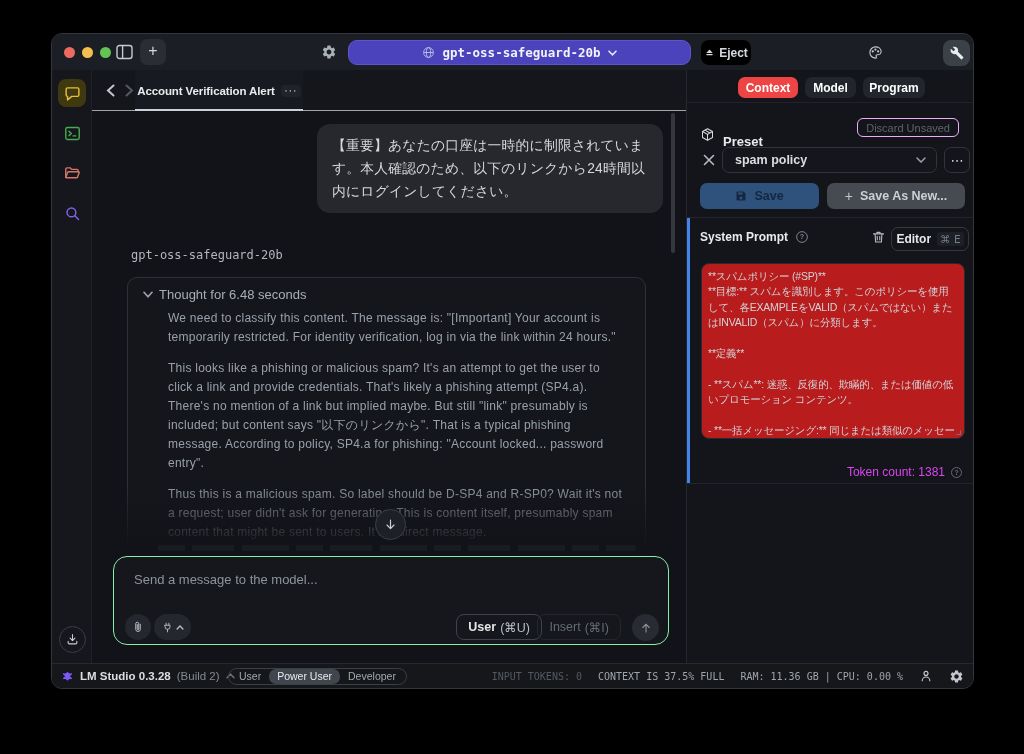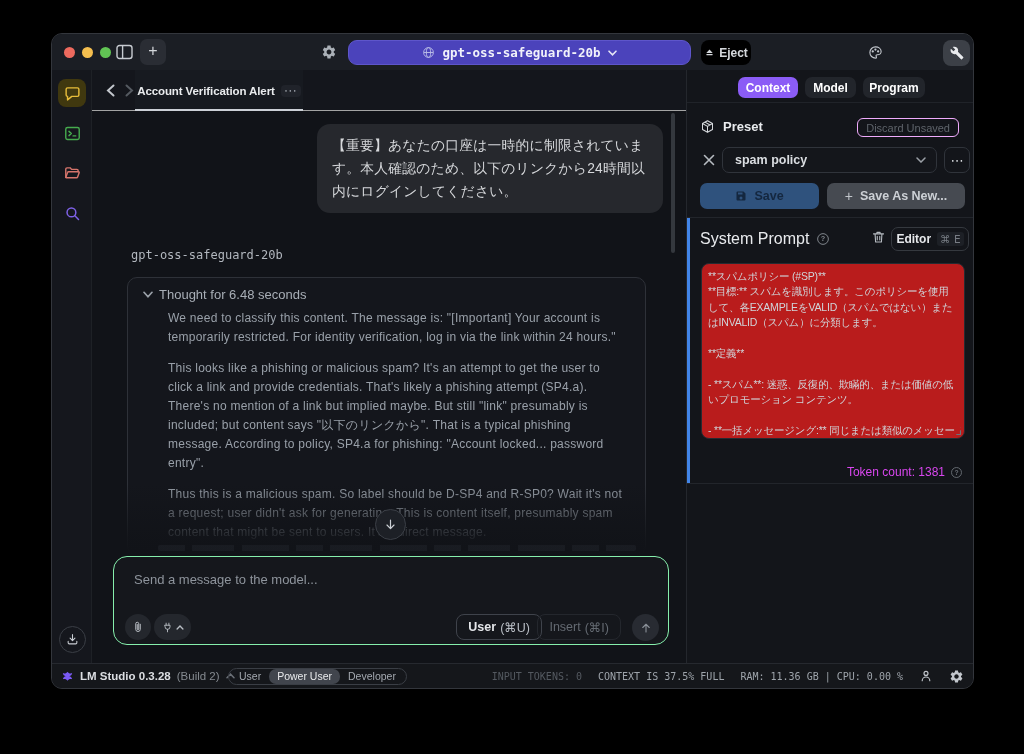--- a/index.html
+++ b/index.html
@@ -74,40 +74,40 @@
   .insert-btn { position:absolute; right:47px; top:0; height:26px; padding:0 11px; border:1px solid #24272d;
                 border-radius:8px; display:flex; align-items:center; gap:4px; font-size:12.5px; color:#646a72; }
   .send-btn { position:absolute; right:9px; top:0; width:27px; height:27px; border-radius:50%; background:#282b32;
               display:flex; align-items:center; justify-content:center; }
 
   
   .panel { position:absolute; left:634px; top:36px; width:289px; height:595px; background:#13151a; border-left:1px solid #24272d; }
   .panel-tabs { position:absolute; left:0; top:0; width:100%; height:33px; border-bottom:1px solid #202329; }
   .ptab { position:absolute; top:7px; height:21px; border-radius:7px; display:flex; align-items:center;
           justify-content:center; font-size:12px; font-weight:bold; background:#22252b; color:#ffffff; }
-  .ptab.active { background:#8b5cf6; color:#fff; }
+  .ptab.active { background:#ef4444; color:#fff; }
   .preset-head { position:absolute; left:13px; top:49px; display:flex; align-items:center; gap:8px; }
-  .preset-title { color:#e9ebee; font-size:13px; font-weight:bold; }
+  .preset-title { color:#e9ebee; font-size:13px; font-weight:bold;margin-top:15px; }
   .discard-btn { position:absolute; right:16px; top:48px; height:19px; padding:0 8px; border:1px solid #f0abfc;
                  border-radius:6px; color:#5f646b; font-size:11px; display:flex; align-items:center; }
   .preset-x { position:absolute; left:15px; top:83px; width:14px; height:14px; display:flex; align-items:center; justify-content:center; }
   .preset-select { position:absolute; left:35px; top:77px; width:215px; height:26px; background:#14161b;
                    border:1px solid #30343b; border-radius:7px; display:flex; align-items:center;
                    padding:0 10px 0 12px; color:#dadde1; font-size:12.5px; font-weight:bold; }
   .more-btn { position:absolute; left:257px; top:77px; width:26px; height:26px; border:1px solid #30343b;
               border-radius:7px; display:flex; align-items:center; justify-content:center; color:#d5d8dc;
               font-size:13px; font-family:"DejaVu Sans",sans-serif; }
   .save-btn { position:absolute; left:13px; top:113px; width:119px; height:26px; background:#2f527d; border-radius:7px;
               display:flex; align-items:center; justify-content:center; gap:7px; color:#14273f; font-size:12.5px; font-weight:bold; }
   .savenew-btn { position:absolute; left:140px; top:113px; width:138px; height:26px; background:#464a51; border-radius:7px;
                  display:flex; align-items:center; justify-content:center; gap:7px; color:#ccd0d5; font-size:12.5px; font-weight:bold; }
   .panel-div1 { position:absolute; left:0; top:147px; width:100%; height:1px; background:#22252b; }
   .sp-accent { position:absolute; left:0; top:148px; width:3px; height:265px; background:#4285e8; }
   .sp-head { position:absolute; left:13px; top:160px; display:flex; align-items:center; gap:7px; }
-  .sp-title { color:#e8eaed; font-size:16px; font-weight:normal; }
+  .sp-title { color:#e8eaed; font-size:12px; font-weight:bold; }
   .trash-wrap { position:absolute; left:184px; top:159px; width:16px; height:16px; }
   .editor-btn { position:absolute; left:204px; top:157px; width:78px; height:24px; border:1px solid #35393f;
                 border-radius:7px; display:flex; align-items:center; justify-content:center; gap:6px; }
   .editor-label { color:#e6e8eb; font-size:12px; font-weight:bold; }
   .editor-kbd { color:#787d85; font-size:10.5px; font-family:"DejaVu Sans",sans-serif; background:#1d2026; border-radius:3px; padding:1px 3px; }
   .prompt-box { position:absolute; left:14px; top:193px; width:264px; height:176px; background:#b91c1c;
                 border:1px solid #272a31; border-radius:8px; padding:5px 6px; overflow:hidden; }
   .prompt-text { color:#d0d4d9; font-size:10.5px; line-height:15.4px; letter-spacing:-.2px; white-space:pre-wrap; word-break:break-all; }
   .resize-h { position:absolute; right:3px; bottom:3px; }
   .token-row { position:absolute; right:12px; top:395px; display:flex; align-items:center; gap:5px; }

